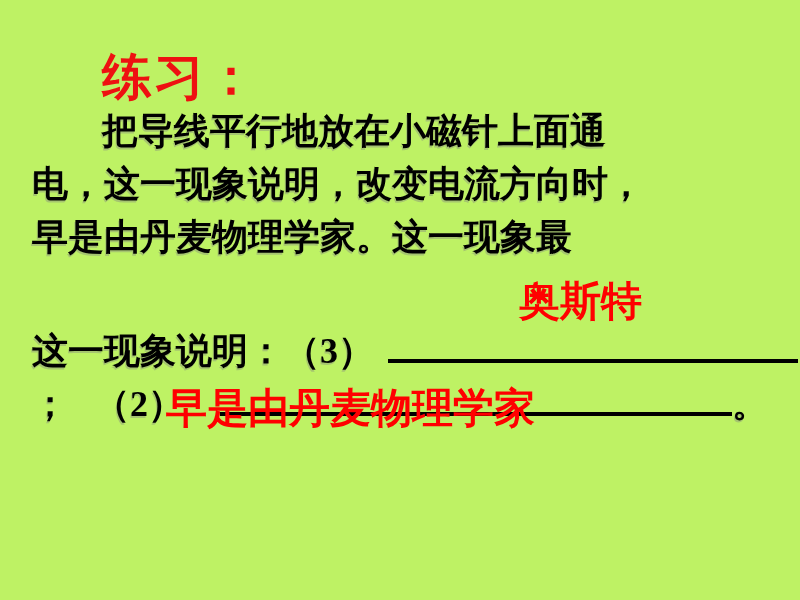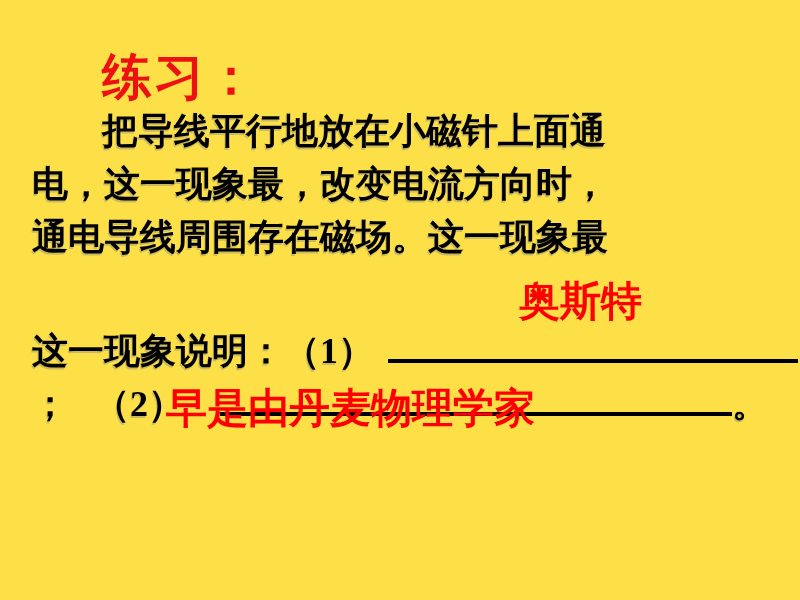--- a/index.html
+++ b/index.html
@@ -4,21 +4,21 @@
 <style>
   html, body {
     margin: 0;
     padding: 0;
     background: #ffffff;
   }
   .slide {
     position: relative;
     width: 800px;
     height: 600px;
-    background: #fde047;
+    background: #bef264;
     overflow: hidden;
     font-family: "Liberation Serif", "DejaVu Serif", serif;
     color: #000000;
   }
   .abs { position: absolute; white-space: nowrap; }
 
   .title {
     left: 102px; top: 52px;
     font-size: 50px; line-height: 1;
     font-weight: 700;
@@ -58,27 +58,27 @@
 </style>
 </head>
 <body>
 
 <div class="slide">
 
   <div class="abs title" style="color: rgb(238, 17, 17);">练习：</div>
 
   <div class="abs bodyline l1">把导线平行地放在小磁针上面通</div>
 
-  <div class="abs bodyline l2">电，这一现象最，改变电流方向时，</div>
+  <div class="abs bodyline l2">电，这一现象说明，改变电流方向时，</div>
 
-  <div class="abs bodyline l3">通电导线周围存在磁场。这一现象最</div>
+  <div class="abs bodyline l3">早是由丹麦物理学家。这一现象最</div>
 
 
   <div class="abs bodyline l5">
-    <span>这一现象说明：（1）</span>
+    <span>这一现象说明：（3）</span>
       <span class="blank blank-ans1"></span>
   </div>
 
   <div class="abs bodyline l6">
     <span>；</span>
       <span class="spacer1"></span>
       <span>（2）</span>
       <span class="blank blank-ans2"></span>
       <span>。</span>
   </div>

